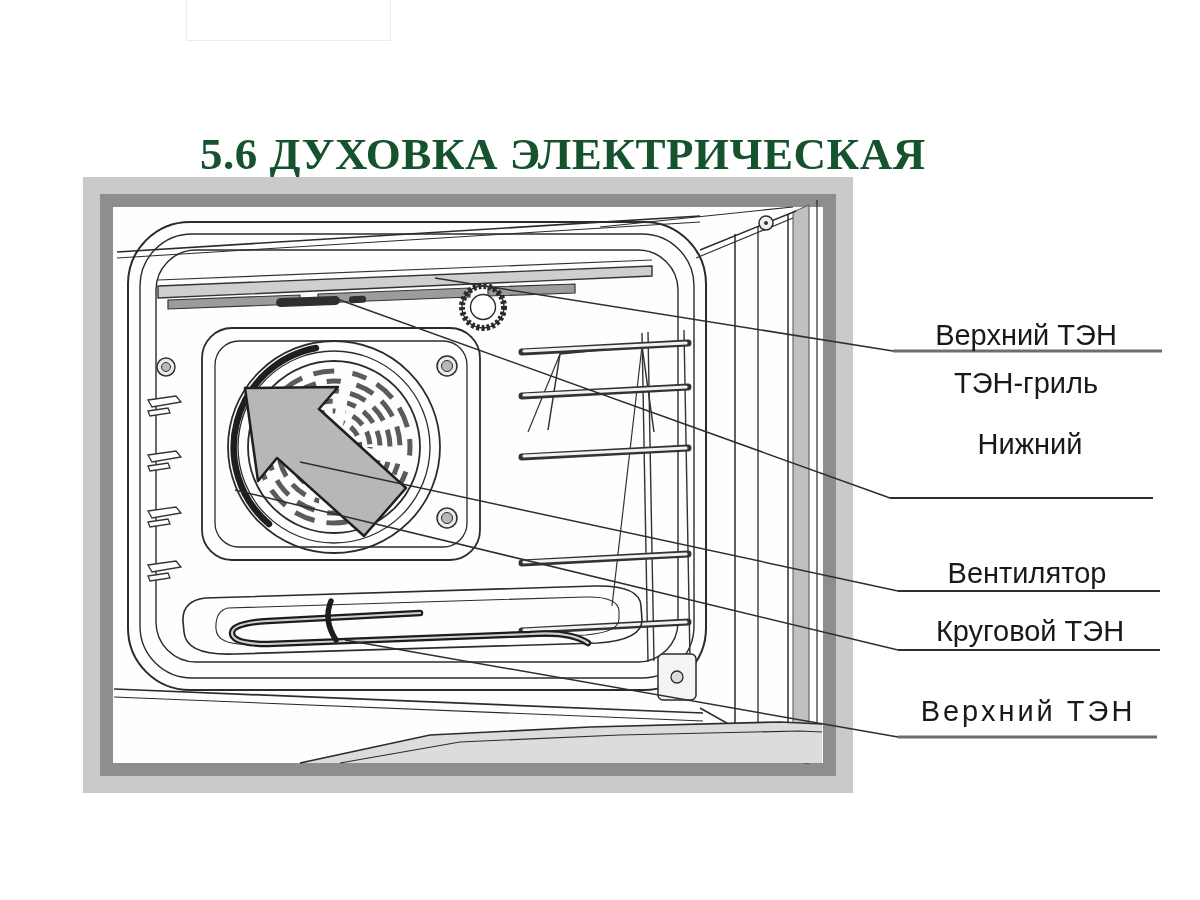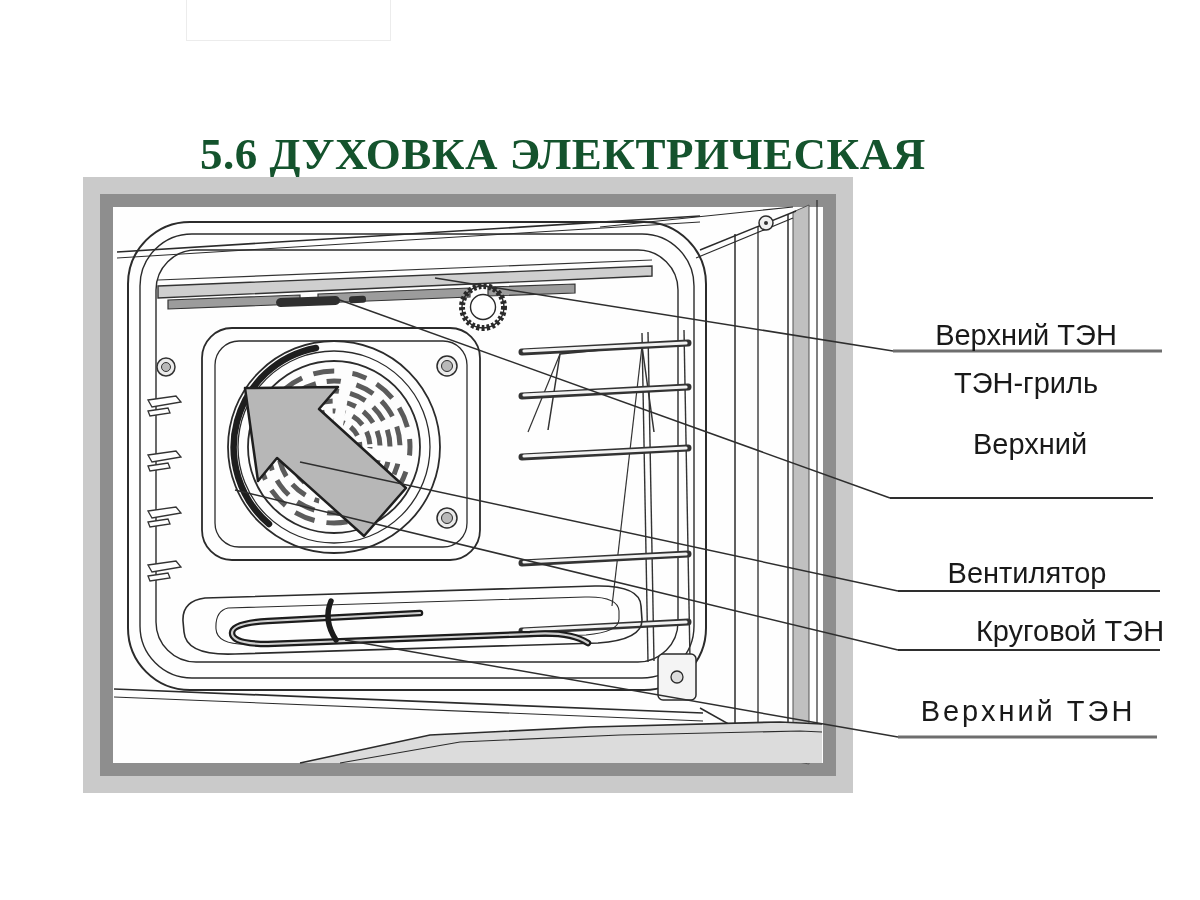--- a/index.html
+++ b/index.html
@@ -16,21 +16,21 @@
   .diagram-svg{position:absolute;left:0;top:0;}
   .callout{
     position:absolute;transform:translateX(-50%);
     text-align:center;font-size:29px;line-height:34px;
     color:#191919;white-space:nowrap;
   }
   .callout .line2{margin-top:14px;}
   .callout-upper{left:1026px;top:318px;}
   .callout-sensor{left:1030px;top:427px;}
   .callout-fan{left:1027px;top:556px;}
-  .callout-ring{left:1030px;top:614px;margin-left:40px;}
+  .callout-ring{left:1030px;top:614px;}
   .callout-lower{left:1028px;top:694px;letter-spacing:3px;}
   .scan-artifact{
     position:absolute;left:187px;top:0;width:203px;height:40px;
     background:#ffffff;box-shadow:0 0 0 1px #ececec;
   }
 </style>
 </head>
 <body>
 
 <div class="scan-artifact"></div>
@@ -213,21 +213,21 @@
     </g>
   </g>
 </svg>
 
 <div class="callout callout-upper">
   <div>Верхний ТЭН</div>
   <div class="line2">ТЭН-гриль</div>
 </div>
 
 <div class="callout callout-sensor">
-  <div>Верхний</div>
+  <div>Нижний</div>
 </div>
 
 <div class="callout callout-fan">
   <div>Вентилятор</div>
 </div>
 
 <div class="callout callout-ring">
   <div>Круговой ТЭН</div>
 </div>
 

